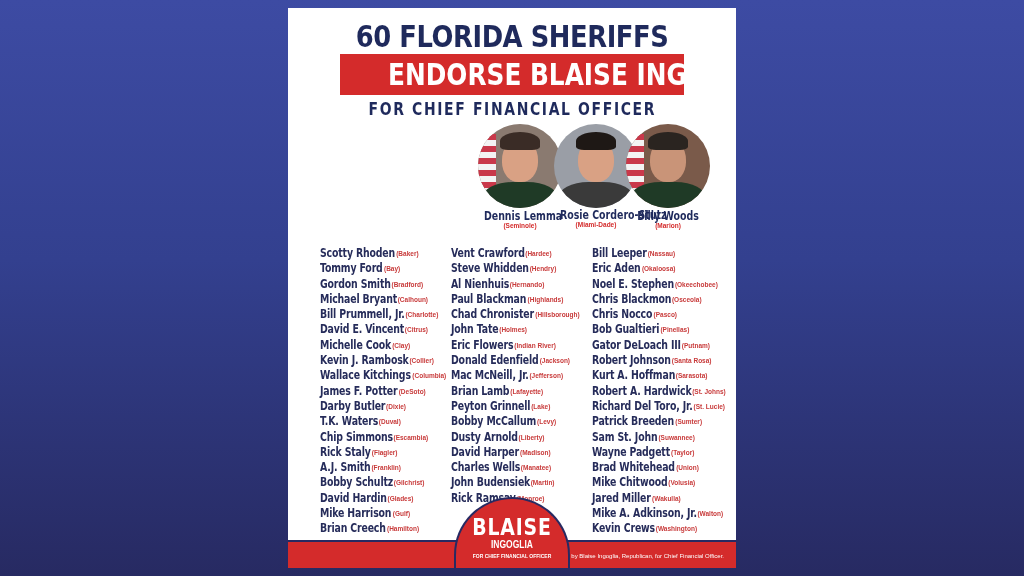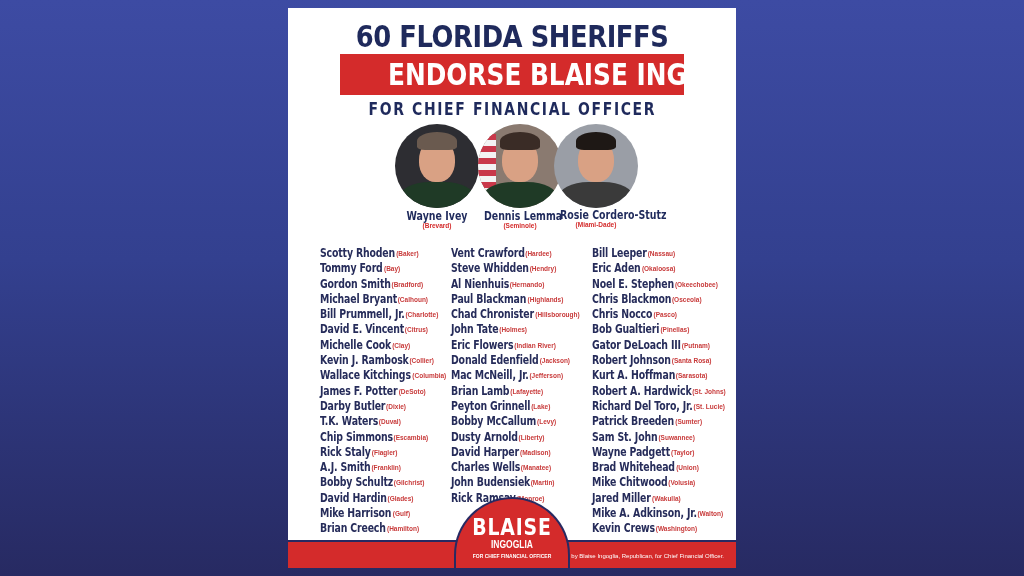--- a/index.html
+++ b/index.html
@@ -82,47 +82,48 @@
 </style>
 </head>
 <body>
 
 <div class="poster">
   <div class="h1">60 FLORIDA SHERIFFS</div>
   <div class="banner"><span>ENDORSE BLAISE INGOGLIA</span></div>
   <div class="sub"><span>FOR CHIEF FINANCIAL OFFICER</span></div>
 
   <div class="featured">
-    <div class="feat" style="left:105px">
-      <div class="photo" style="background:#2d2d32">
-          <div class="uniform"></div>
-          <div class="face"></div>
-          <div class="hair" style="background:#6a5a4f"></div>
-        </div>
-      <span class="fname">Wayne Ivey</span>
-      <span class="fcounty">(Brevard)</span>
-    </div>
     <div class="feat" style="left:188px">
       <div class="photo" style="background:#8a7a70">
           <div class="flag"></div>
           <div class="uniform"></div>
           <div class="face"></div>
           <div class="hair"></div>
         </div>
       <span class="fname">Dennis Lemma</span>
       <span class="fcounty">(Seminole)</span>
     </div>
     <div class="feat" style="left:264px">
       <div class="photo" style="background:#9a9ea6">
           <div class="uniform" style="background:#3a3a3a"></div>
           <div class="face"></div>
           <div class="hair" style="background:#1e1815"></div>
         </div>
       <span class="fname" style="line-height:11px">Rosie Cordero-Stutz</span>
       <span class="fcounty">(Miami-Dade)</span>
+    </div>
+    <div class="feat" style="left:336px">
+      <div class="photo" style="background:#7a5a4a">
+          <div class="flag"></div>
+          <div class="uniform"></div>
+          <div class="face" style="background:#c99478"></div>
+          <div class="hair" style="background:#2a2420"></div>
+        </div>
+      <span class="fname">Billy Woods</span>
+      <span class="fcounty">(Marion)</span>
     </div>
   </div>
 
   <div class="cols">
     <div class="col" id="col0" style="left:32px">
         <div class="row"><span class="nm" style="margin-right: -17.9859px;">Scotty Rhoden</span><span class="ct">(Baker)</span></div>
         <div class="row"><span class="nm" style="margin-right: -14.3563px;">Tommy Ford</span><span class="ct">(Bay)</span></div>
         <div class="row"><span class="nm" style="margin-right: -17.2394px;">Gordon Smith</span><span class="ct">(Bradford)</span></div>
         <div class="row"><span class="nm" style="margin-right: -19.0116px;">Michael Bryant</span><span class="ct">(Calhoun)</span></div>
         <div class="row"><span class="nm" style="margin-right: -21.2359px;">Bill Prummell, Jr.</span><span class="ct">(Charlotte)</span></div>

